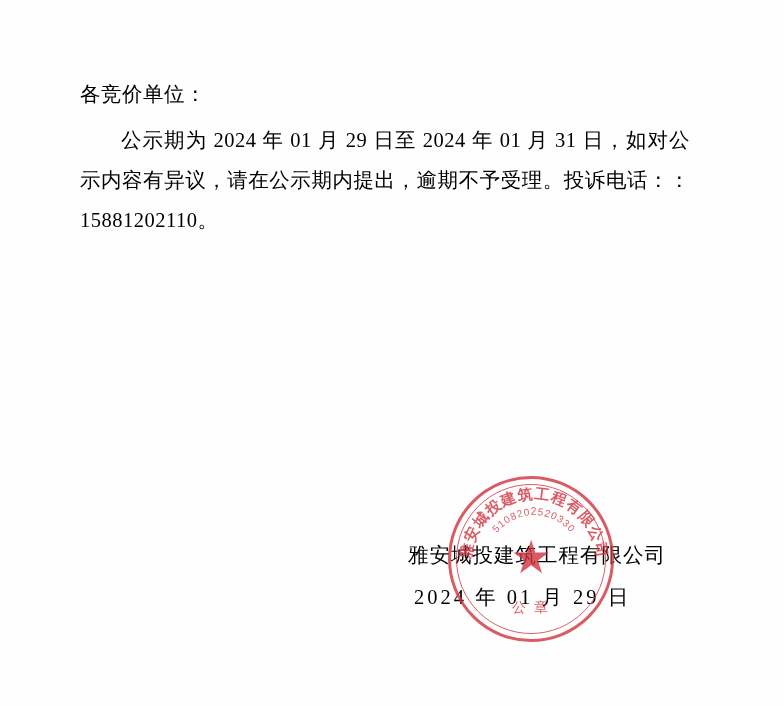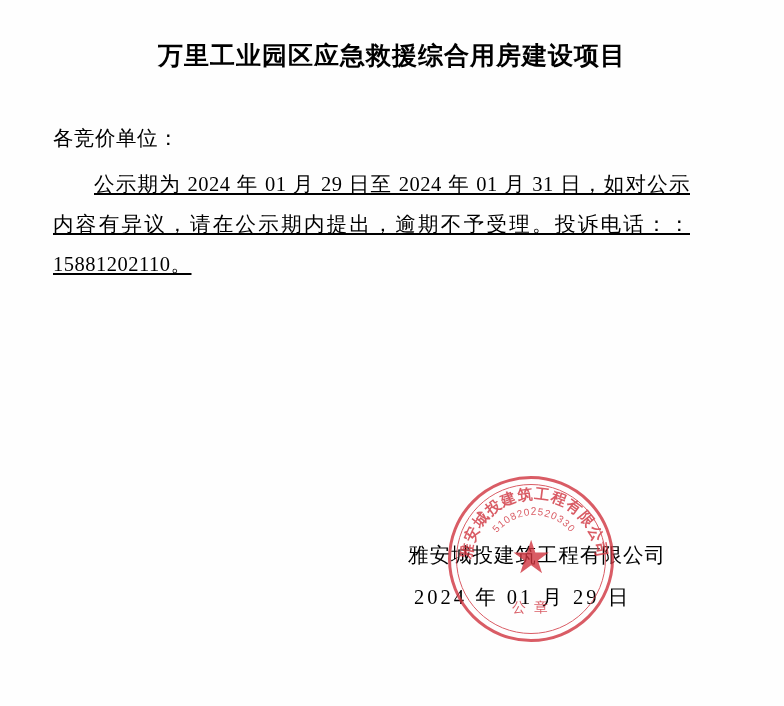--- a/index.html
+++ b/index.html
@@ -30,38 +30,37 @@
   .title-line {
     font-family: "Liberation Serif", "DejaVu Serif", serif;
     font-weight: bold;
     font-size: 25px;
     letter-spacing: 1px;
     line-height: 44px;
     color: #000000;
   }
   .body-block {
     margin-top: 40px;
-    padding-left: 53px;
+    padding-left: 80px;
     padding-right: 94px;
   }
   .para {
     font-size: 20.5px;
     line-height: 40px;
     letter-spacing: 0.5px;
     text-align: justify;
     text-justify: inter-ideograph;
     color: #000000;
     margin: 0 0 2px 0;
   }
   .para.salutation {
     margin-bottom: 6px;
   }
   .para.indent {
     text-indent: 2em;
-    text-decoration: underline;
   }
   .sign-block {
     position: absolute;
     right: 118px;
     bottom: 88px;
     text-align: left;
     z-index: 3;
   }
   .sign-line {
     font-size: 20.5px;
@@ -138,21 +137,20 @@
     letter-spacing: 2px;
     white-space: nowrap;
   }
 </style>
 </head>
 <body>
 
 <div class="page">
 
   <div class="title-block">
-    <div class="title-line">万里工业园区应急救援综合用房建设项目</div>
   </div>
 
   <div class="body-block">
     <p class="para salutation">各竞价单位：</p>
     <p class="para indent">公示期为 2024 年 01 月 29 日至 2024 年 01 月 31 日，如对公示内容有异议，请在公示期内提出，逾期不予受理。投诉电话：：15881202110。</p>
   </div>
 
   <div class="seal">
     <div class="seal-inner"></div>
     <svg viewBox="0 0 166 166">

